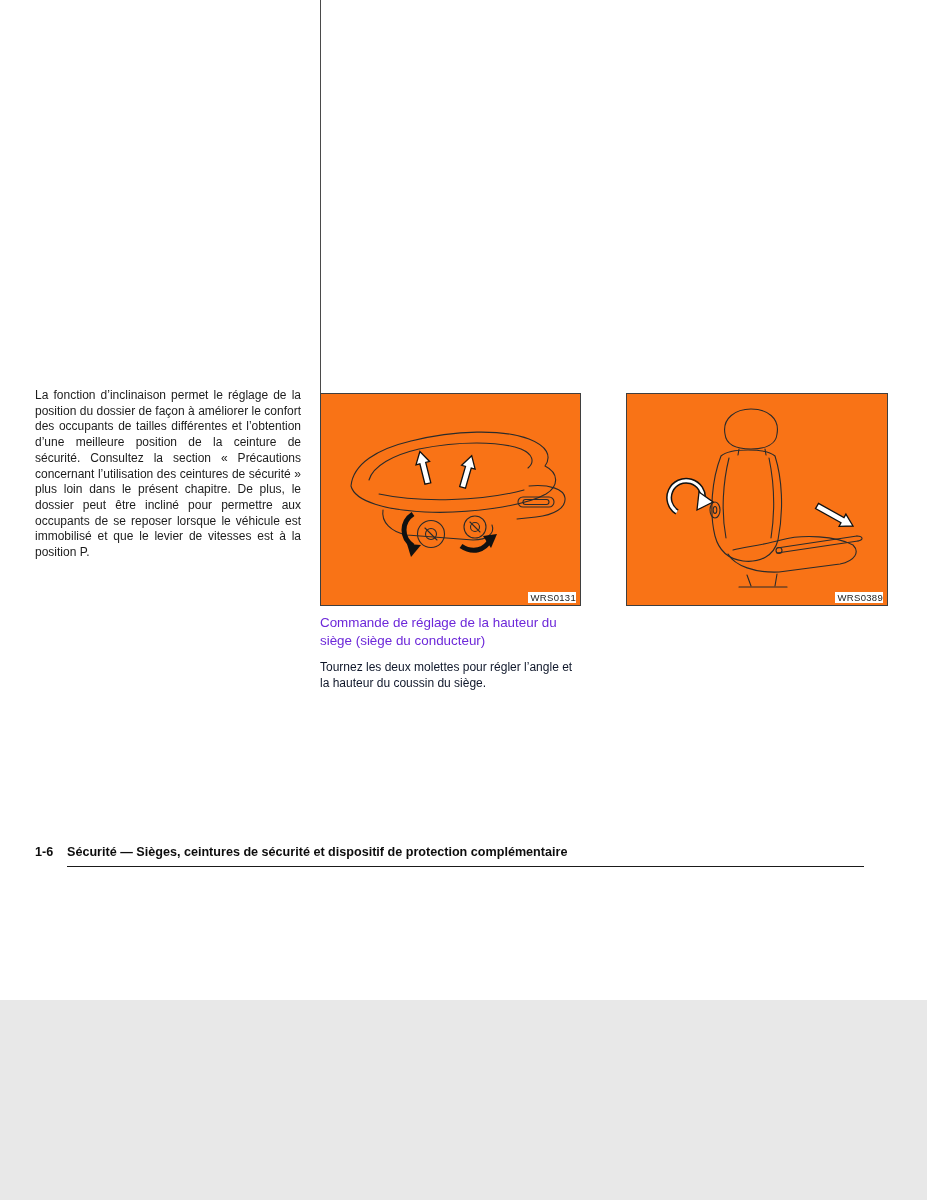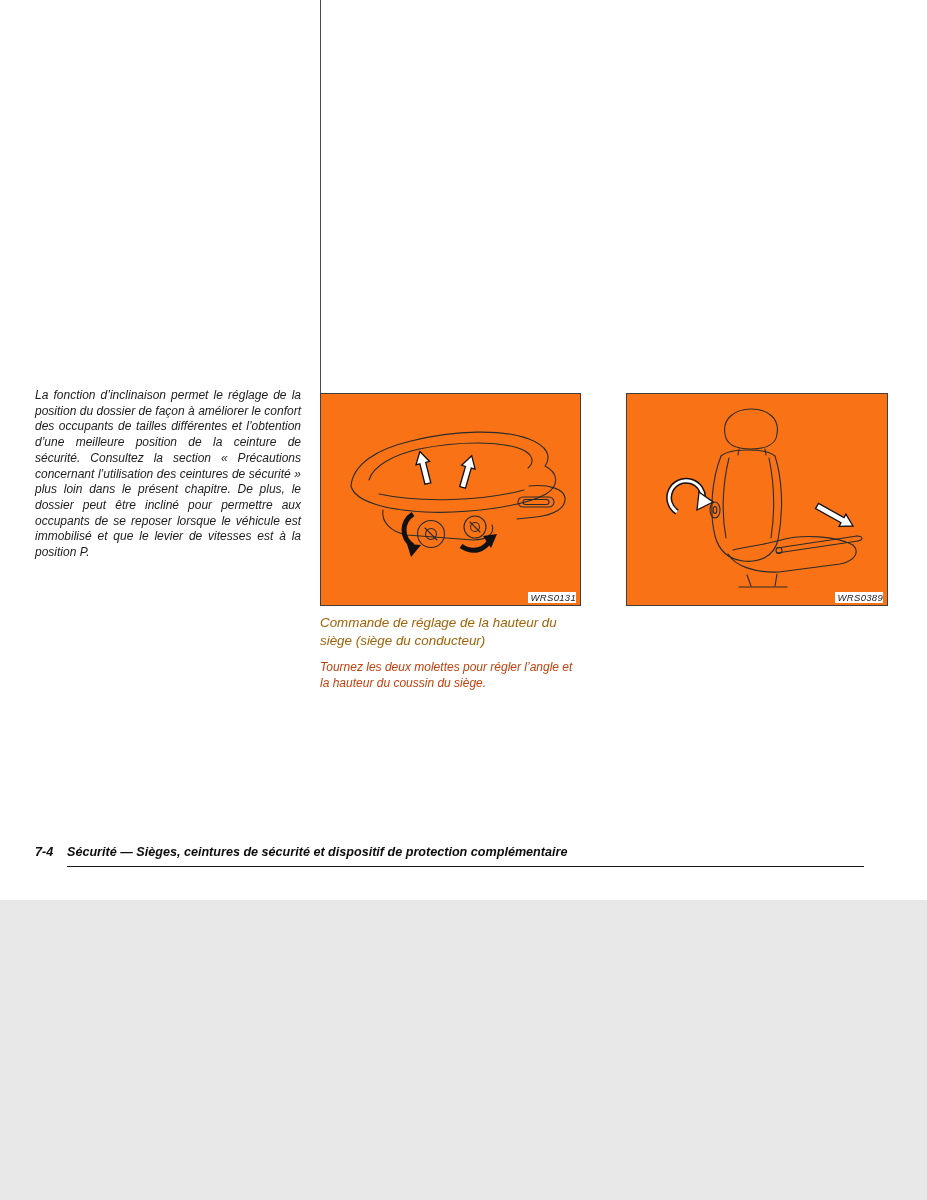--- a/index.html
+++ b/index.html
@@ -1,25 +1,24 @@
 <!DOCTYPE html>
 <html><head>
 <meta charset="utf-8">
 <style>
   html, body { margin: 0; padding: 0; background: #e8e8e8; }
   .page {
     position: relative;
     width: 927px;
-    height: 900px;
+    height: 1000px;
     margin: 0 auto;
     background: #ffffff;
     font-family: "Liberation Sans", sans-serif;
     color: #111;
     overflow: hidden;
-    font-style: italic;
   }
   .col-divider {
     position: absolute;
     left: 320px; top: 0;
     width: 1px; height: 394px;
     background: #4a4a4a;
   }
   .left-par {
     position: absolute;
     left: 35px; top: 388px;
@@ -48,27 +47,27 @@
     letter-spacing: 0.3px;
     color: #1c1c1c;
     background: #fff;
     padding-left: 3px;
   }
   .figcap {
     margin: 8px 0 0 0;
     width: 238px;
     font-size: 13.4px;
     line-height: 17.5px;
-    color: #a16207;
+    color: #6d28d9;
   }
   .figbody {
     margin: 11px 0 0 0;
     font-size: 12px;
     line-height: 15.5px;
-    color: #c2410c;
+    color: #0f172a;
   }
   .footer {
     position: absolute;
     left: 35px; top: 845px;
     font-size: 12.6px;
     font-weight: bold;
     color: #0d0d0d;
     white-space: nowrap;
   }
   .pagenum { display: inline-block; width: 32px; }
@@ -155,17 +154,17 @@
         </g>
         <g>
           <polygon points="191.5,109.4 217,123.6 218.9,120.1 226,132 212.1,132.3 214,128.8 188.5,114.6" fill="#fff" stroke="#111" stroke-width="1.3"></polygon>
         </g>
       </svg>
       <span class="figcode">WRS0389</span>
     </div>
   </figure>
 
   <div class="footer">
-    <span class="pagenum">7-4</span><span class="foot-title">Sécurité — Sièges, ceintures de sécurité et dispositif de protection complémentaire</span>
+    <span class="pagenum">1-6</span><span class="foot-title">Sécurité — Sièges, ceintures de sécurité et dispositif de protection complémentaire</span>
   </div>
   <div class="footer-rule"></div>
 
 </div>
 
 </body></html>

